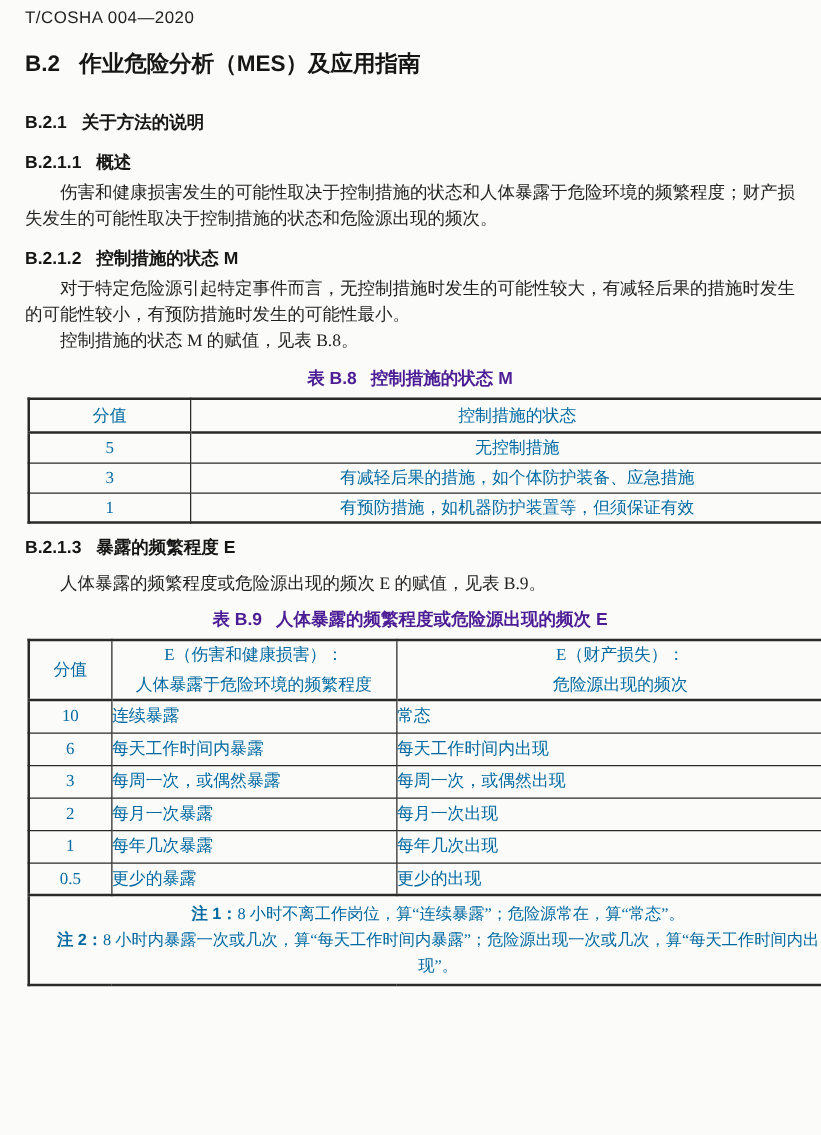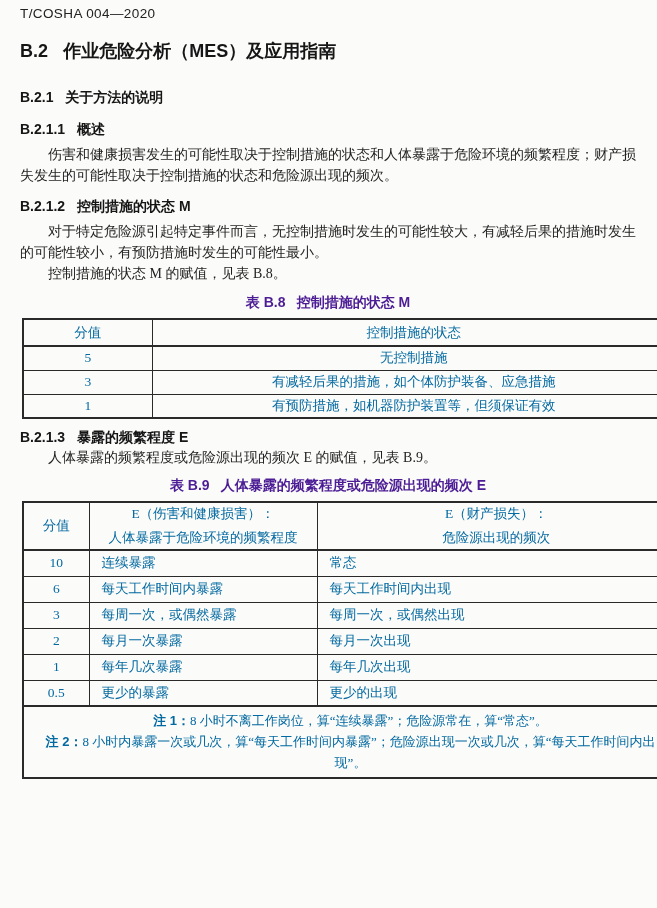--- a/index.html
+++ b/index.html
@@ -35,21 +35,21 @@
   .h-b21  { margin-top: 27px; }
   .h-b211 { margin-top: 13px; }
   .h-b212 { margin-top: 11px; }
   .h-b213 { margin-top: 9px; }
 
   .block { text-align: justify; }
   .block p { text-indent: 2em; line-height: 21px; }
   .block1 { margin-top: 5px; }
   .block2 { margin-top: 5px; }
   .block3 { margin-top: 6px; }
-  .block4 { margin-top: 0; }
+  .block4 { margin-top: 10px; }
 
   .tcaption {
     font-family: "Liberation Sans", "DejaVu Sans", sans-serif;
     font-weight: bold;
     font-size: 14px;
     line-height: 18px;
     text-align: center;
     color: #4c1d95;
   }
   .tcaption .cap-title { margin-left: 0.8em; }
@@ -74,21 +74,21 @@
   .tb8 tbody td { height: 24px; }
   .tb8 .c1 { width: 129px; }
 
   
   .tb9 thead th { height: 48px; text-align: center; vertical-align: middle; border-bottom-width: 2px; }
   .tb9 thead .hline { line-height: 22px; }
   .tb9 thead .hline + .hline { margin-top: 2px; }
   .tb9 tbody td { height: 26px; vertical-align: middle; }
   .tb9 .c1 { width: 66px; text-align: center; }
   .tb9 .c2 { width: 228px; }
-  .tb9 td.c2, .tb9 td.c3 { text-align: left; padding-left: 12px; }
+  .tb9 td.c2, .tb9 td.c3 { text-align: left; }
   .tb9 .notes-cell { border-top-width: 2px; padding: 3px 6px 4px 8px; text-align: left; }
   .note { line-height: 21px; font-size: 13px; text-align: center; }
   .note-label { font-family: "Liberation Sans", "DejaVu Sans", sans-serif; font-weight: bold; }
 </style>
 </head>
 <body>
 
 <div class="page">
 
   <div class="doc-code">T/COSHA 004—2020</div>

